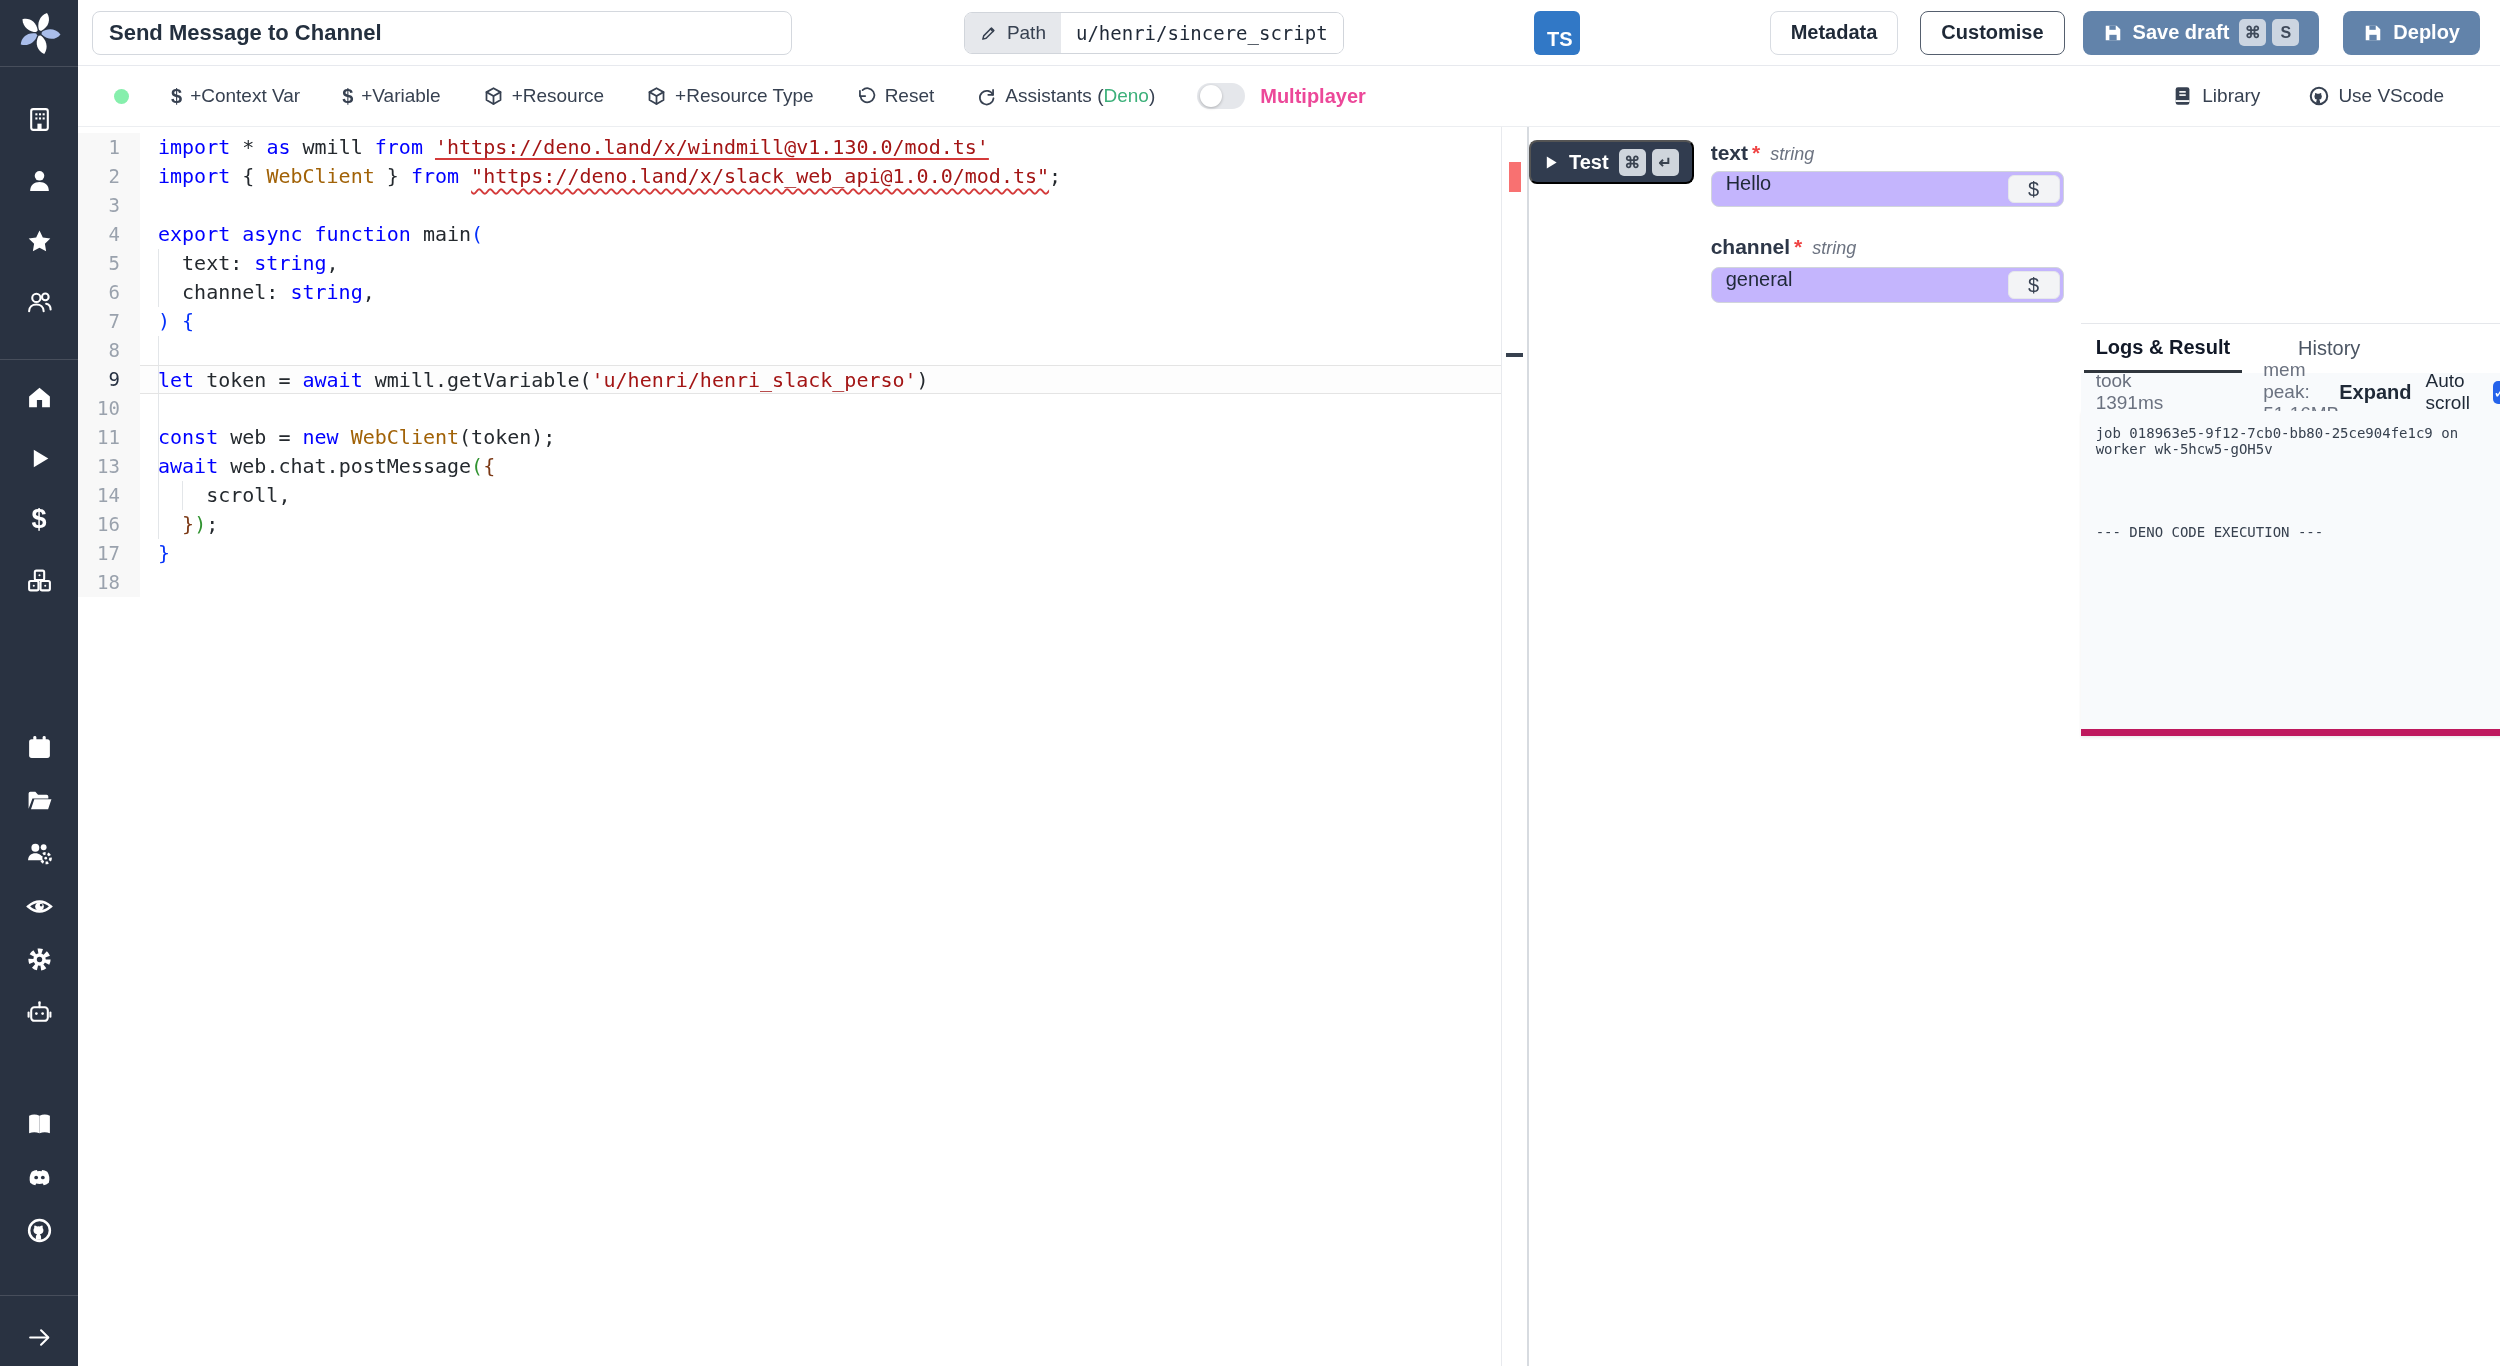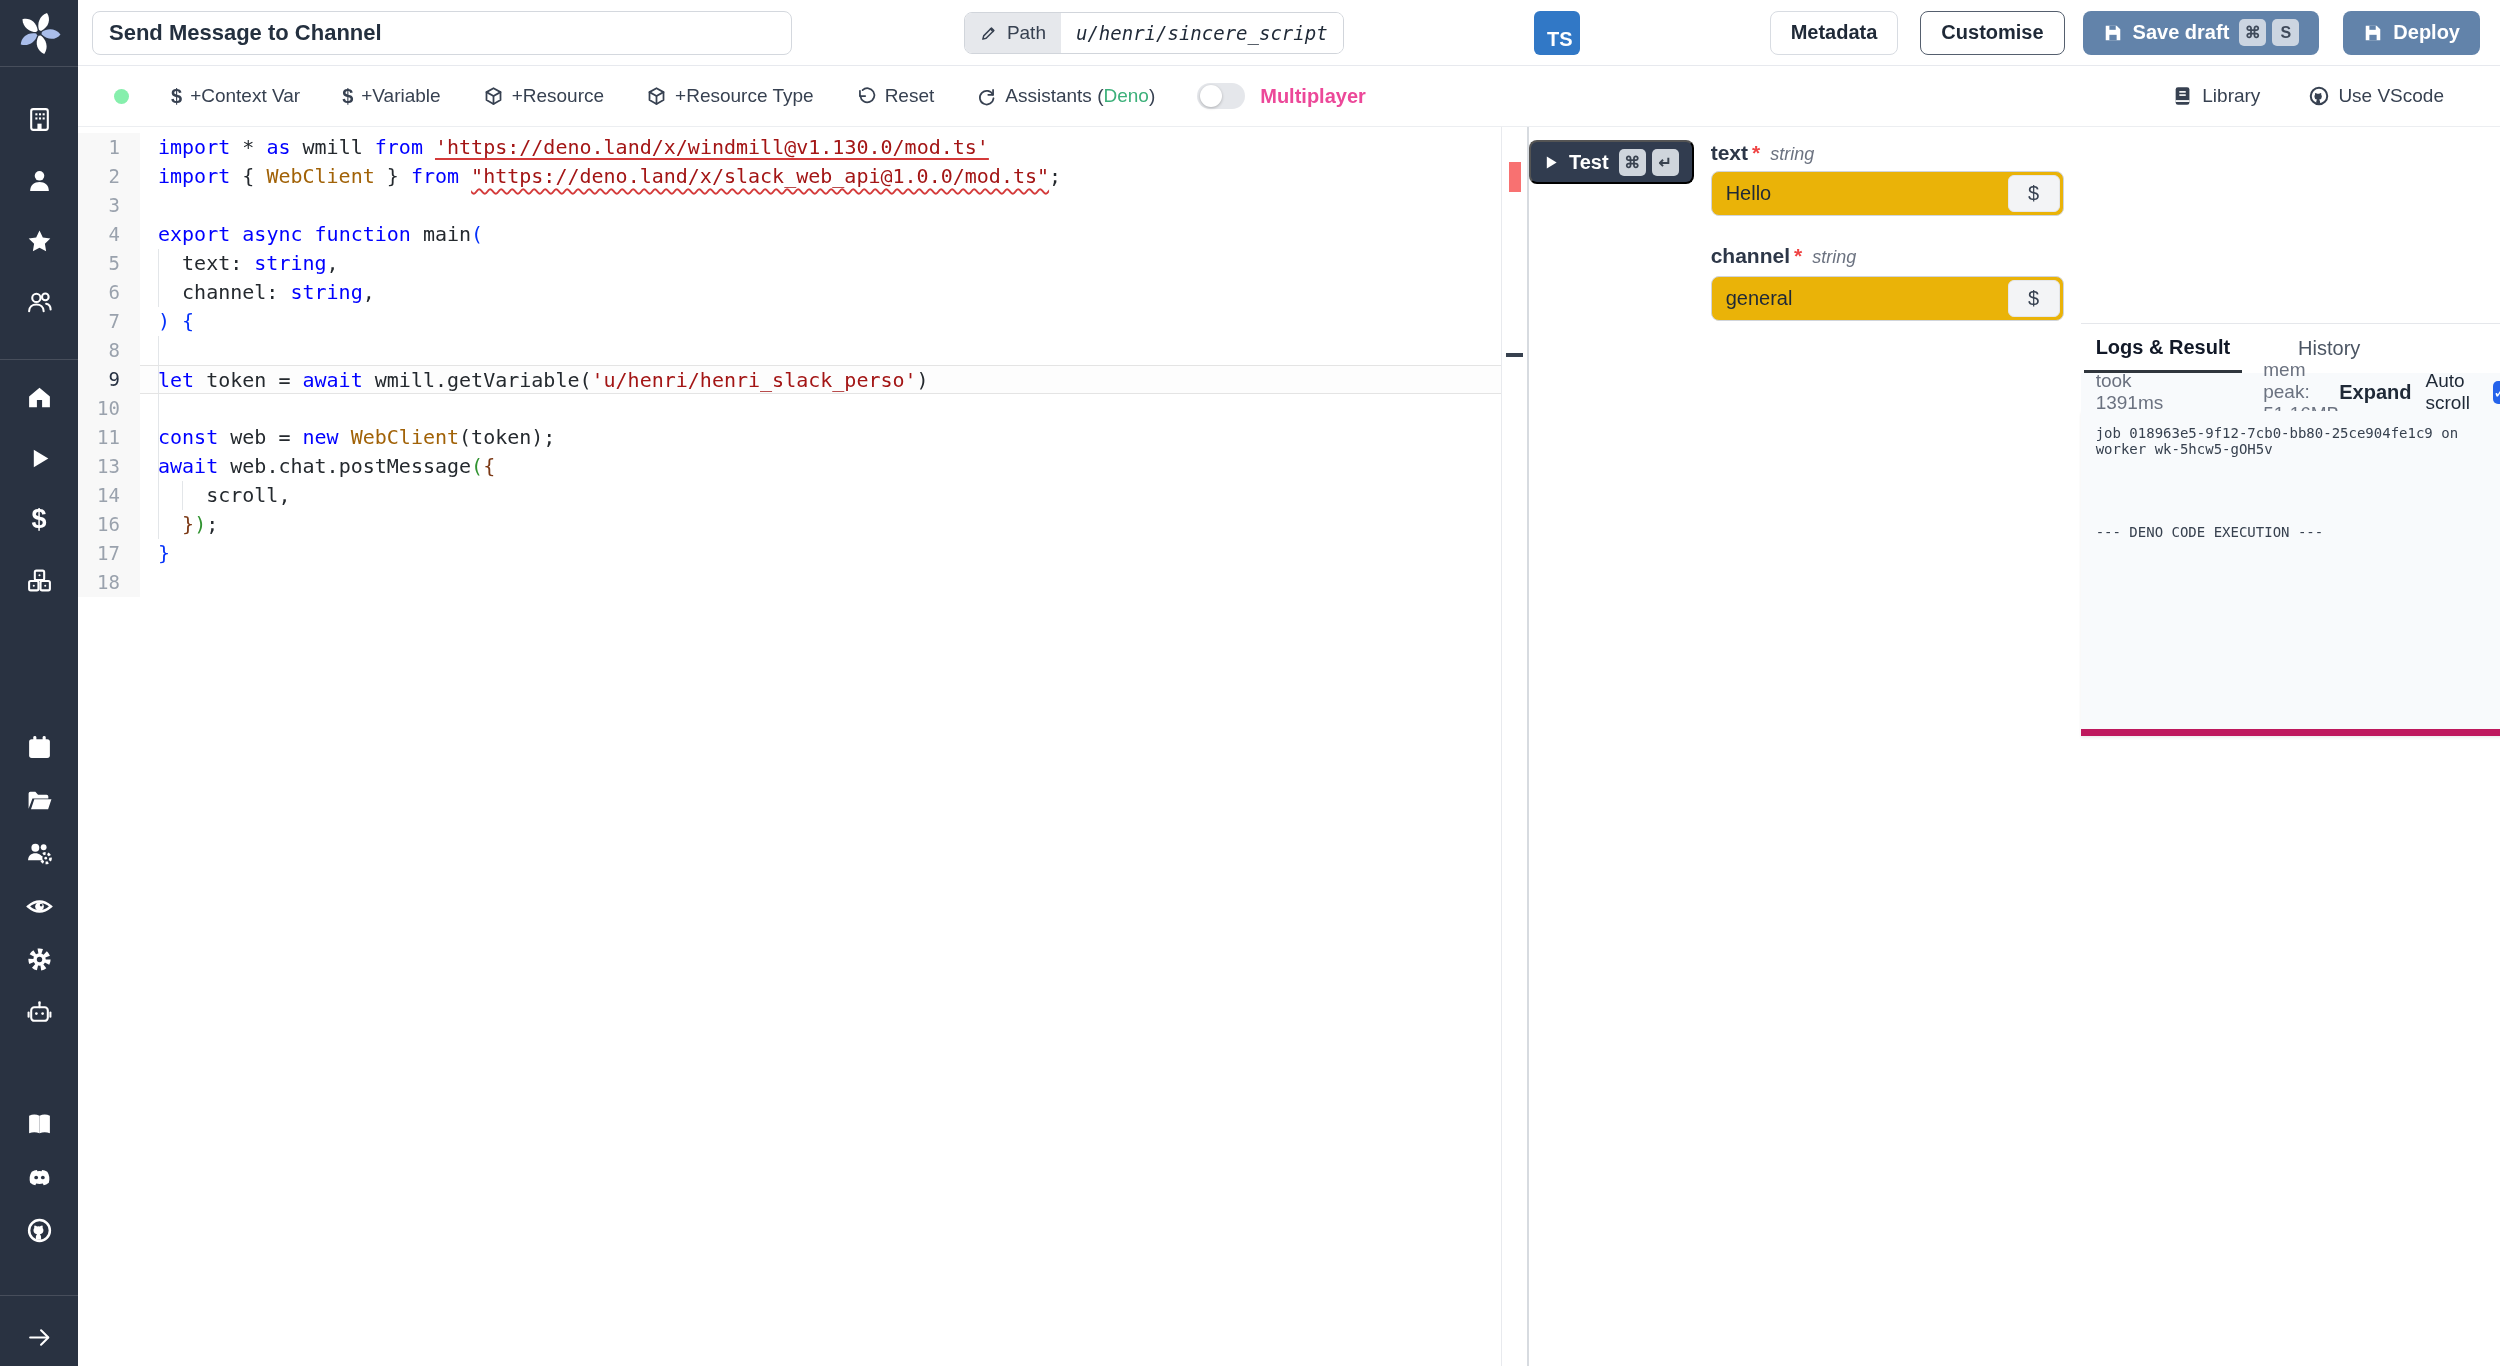--- a/index.html
+++ b/index.html
@@ -19,21 +19,21 @@
   .main { flex:1; display:flex; flex-direction:column; min-width:0; }
 
   
   .topbar { height:66px; border-bottom:1px solid #e7e9ee; display:flex; align-items:center; padding:0 20px 0 14px; flex-shrink:0; }
   .title-input { width:700px; height:44px; border:1px solid #d4d8de; border-radius:8px; padding:0 16px;
     font-family:"Liberation Sans", sans-serif; font-size:22px; font-weight:600; color:#24303f; outline:none; }
   .flex1 { flex:1; }
   .path-chip { height:42px; display:flex; align-items:stretch; border:1px solid #d1d5db; border-radius:8px; overflow:hidden; }
   .path-left { background:#e6e8ec; display:flex; align-items:center; gap:9px; padding:0 15px; font-size:19px; font-weight:500; color:#374151; }
   .path-right { background:#fff; display:flex; align-items:center; padding:0 15px;
-    font-family:"DejaVu Sans Mono", monospace; font-size:19px; color:#1f2937;font-style:italic; }
+    font-family:"DejaVu Sans Mono", monospace; font-size:19px; color:#1f2937; }
   .ts-badge { width:46px; height:44px; background:#3178c6; border-radius:6px; color:#fff; font-weight:700; font-size:20px;
     display:flex; align-items:flex-end; justify-content:flex-end; padding:4px 7px; }
   .btn { height:44px; border-radius:8px; display:flex; align-items:center; gap:10px; padding:0 20px;
     font-size:20px; font-weight:600; cursor:pointer; background:#fff; border:1px solid #d8dce2; color:#1f2937; }
   .btn.dark-border { border:1.5px solid #555f6e; }
   .btn.primary { background:#6283aa; border:none; color:#fff; }
   .kbd { min-width:27px; height:27px; border-radius:5px; background:#ccd5e1; color:#3f4a5a;
     display:flex; align-items:center; justify-content:center; font-size:16px; font-weight:600; padding:0 5px; }
 
   
@@ -80,21 +80,21 @@
   .test-row { margin-top:13px; display:flex; justify-content:center; }
   .test-btn { height:44px; background:#313c4f; border-radius:8px; display:flex; align-items:center; gap:10px;
     padding:0 13px; cursor:pointer; }
   .test-btn .lbl { color:#fff; font-size:20px; font-weight:700; }
   .test-btn .kbd { background:#cfd5dc; color:#39424f; }
   .fields { padding:0 17px; }
   .field-label { margin-top:14px; height:24px; display:flex; align-items:baseline; gap:10px; }
   .fname { font-size:21px; font-weight:700; color:#2d3748; }
   .req { color:#ef4444; font-weight:700; font-size:21px; margin-left:-6px; }
   .ftype { font-style:italic; color:#6b7280; font-size:18px; }
-  .finput { margin-top:6px; height:45px; border:1px solid #d1d5db; border-radius:8px; display:flex; align-items:center; background:#eab308; }
+  .finput { margin-top:6px; height:36px; border:1px solid #d1d5db; border-radius:8px; display:flex; align-items:flex-start; background:#c4b5fd; }
   .finput input { flex:1; border:none; outline:none; font-size:20px; color:#1f2937; padding:0 14px;
     font-family:"Liberation Sans", sans-serif; background:transparent; }
   .sfx { width:52px; align-self:stretch; margin:3px; background:#f3f4f6; border:1px solid #e5e7eb; border-radius:6px;
     display:flex; align-items:center; justify-content:center; font-size:20px; color:#374151; cursor:pointer; }
   .field-label.second { margin-top:28px; height:26px; }
 
   .logs-block { margin-top:196px; border-top:1px solid #e5e7eb; display:flex; flex-direction:column; min-height:0; }
   .tabs { height:49px; display:flex; gap:56px; padding-left:15px; }
   .tab { display:flex; align-items:center; font-size:20px; color:#4b5563; cursor:pointer; }
   .tab.active { color:#111827; font-weight:600; border-bottom:3px solid #30363d; padding:0 12px; margin-left:-12px; }

